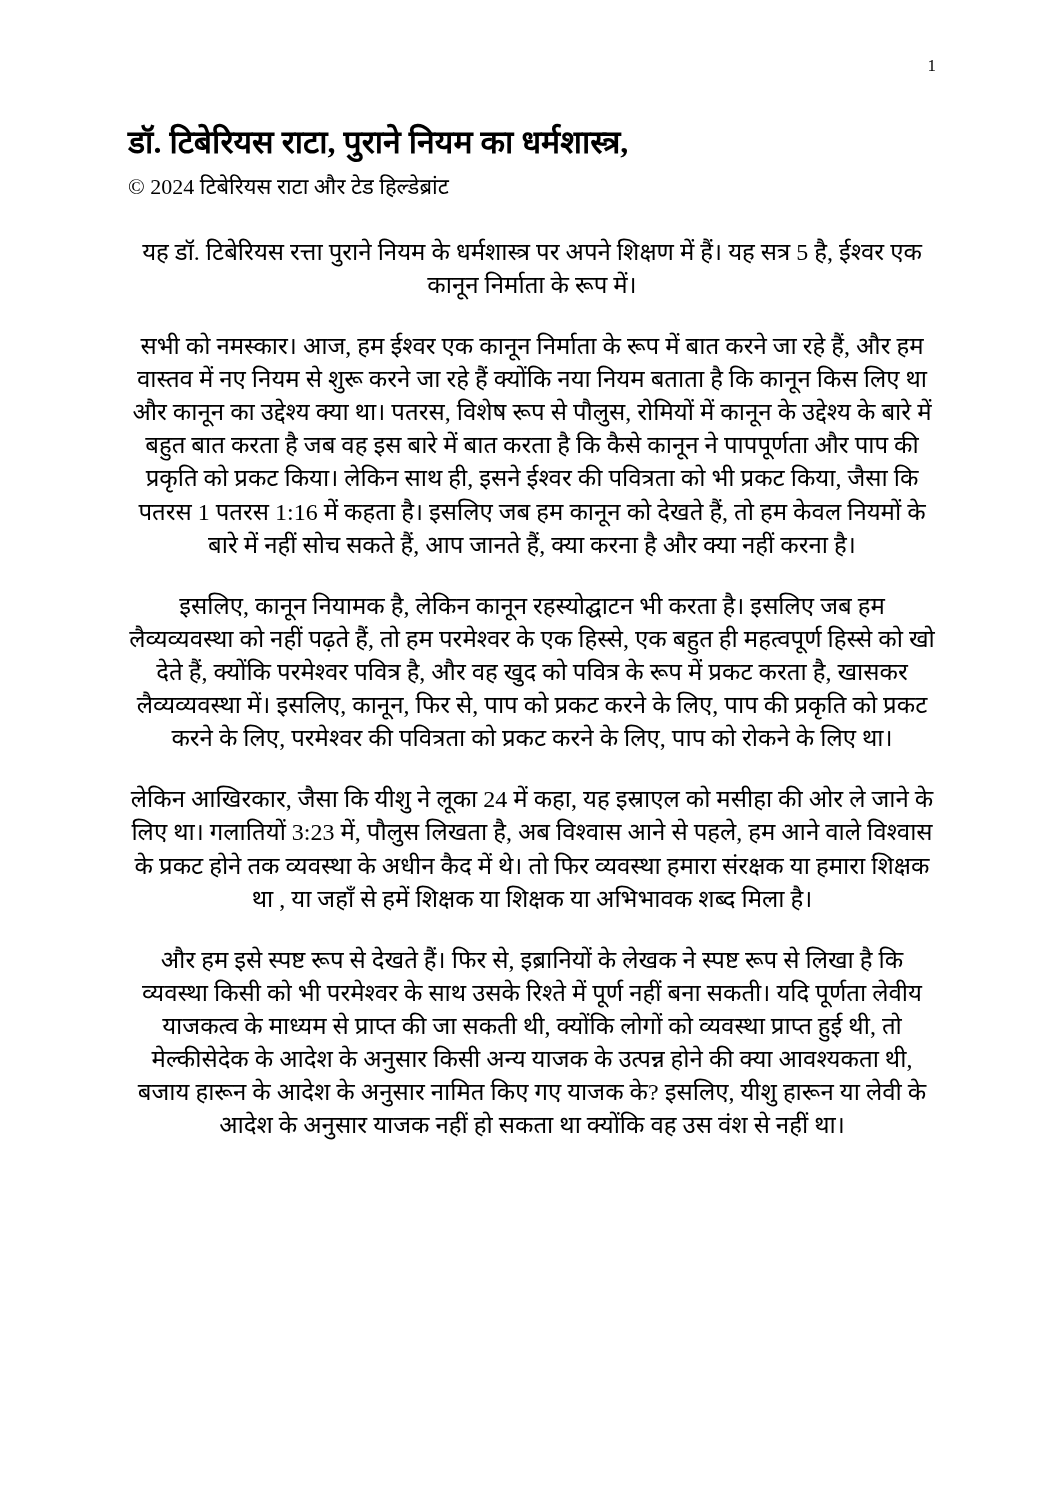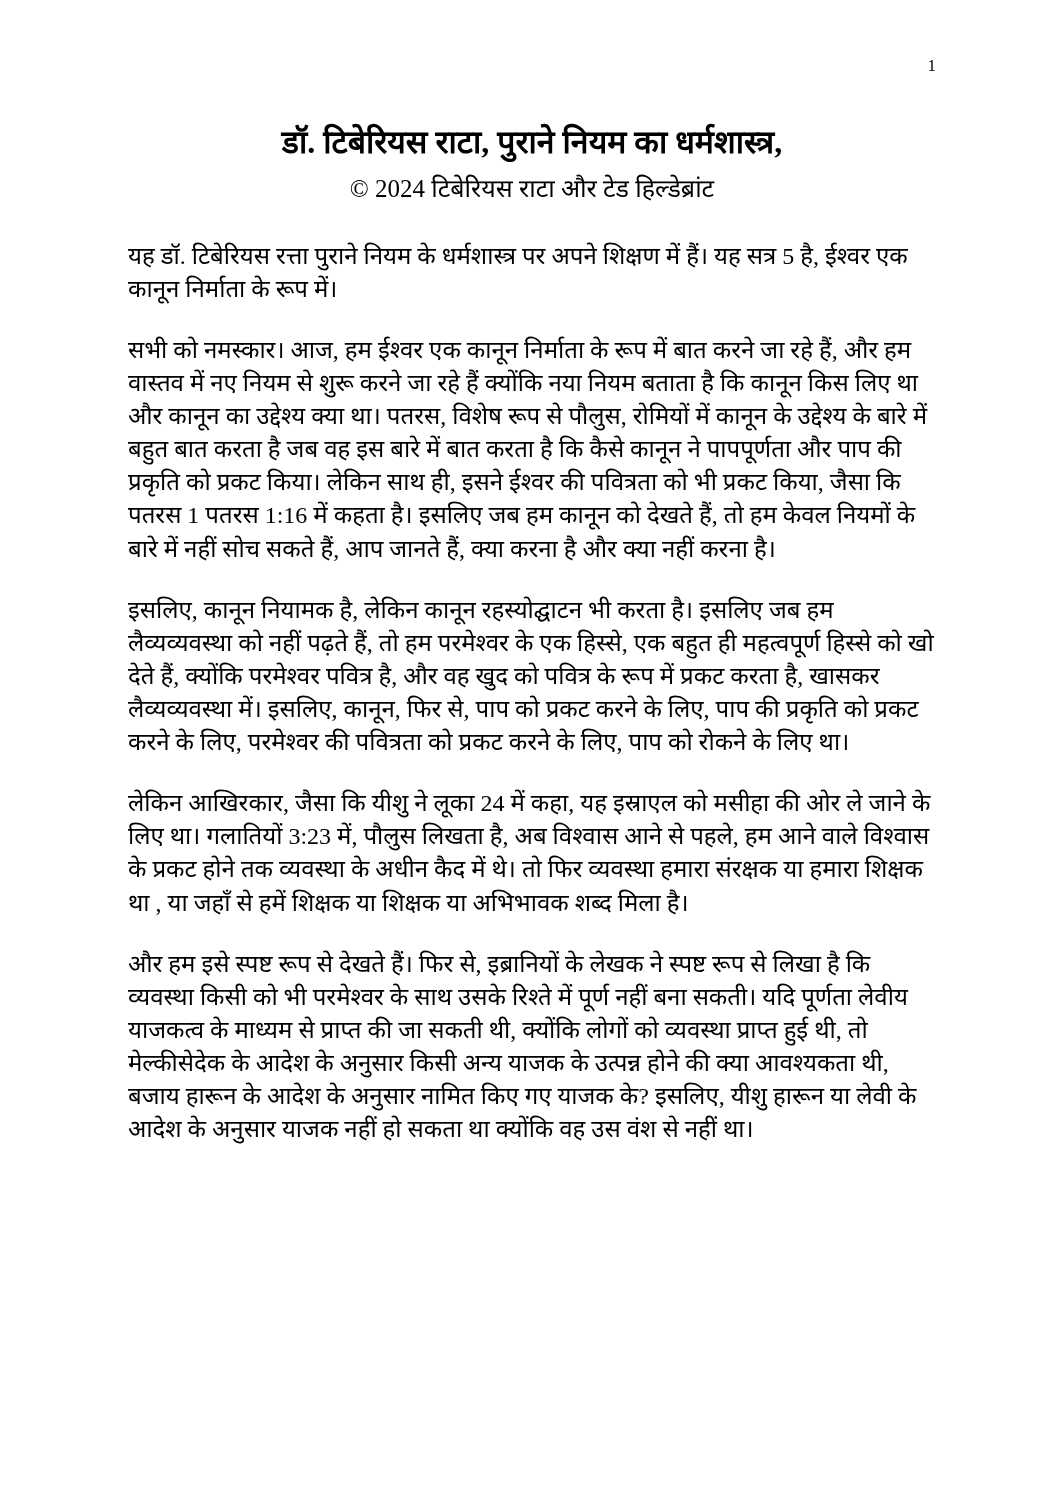--- a/index.html
+++ b/index.html
@@ -16,37 +16,37 @@
     box-sizing: border-box;
     padding: 56px 122px 60px 128px;
   }
   .page-number {
     text-align: right;
     font-size: 17px;
     line-height: 1.2;
     margin-bottom: 44px;
   }
   .title {
-    text-align: center;
+    text-align: left;
     font-weight: bold;
     font-size: 32px;
     line-height: 1.4;
     margin: 0 0 8px 0;
   }
   .copyright {
-    text-align: center;
-    font-size: 25px;
+    text-align: left;
+    font-size: 22px;
     line-height: 1.3;
     margin: 0 0 34px 0;
   }
   .body p {
     font-size: 24px;
     line-height: 1.38;
     margin: 0 0 28px 0;
-    text-align: left;
+    text-align: center;
   }
 </style>
 </head>
 <body>
 
 <div class="page">
   <div class="page-number">1</div>
 
   <h1 class="title">
     <span>डॉ. टिबेरियस राटा, पुराने नियम का धर्मशास्त्र,</span><br>

